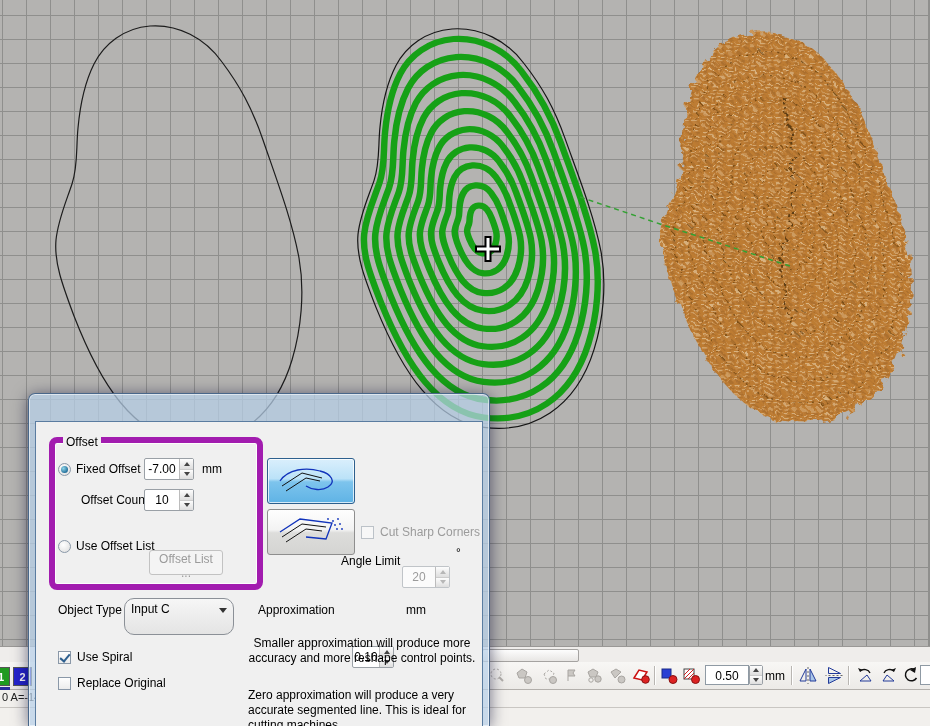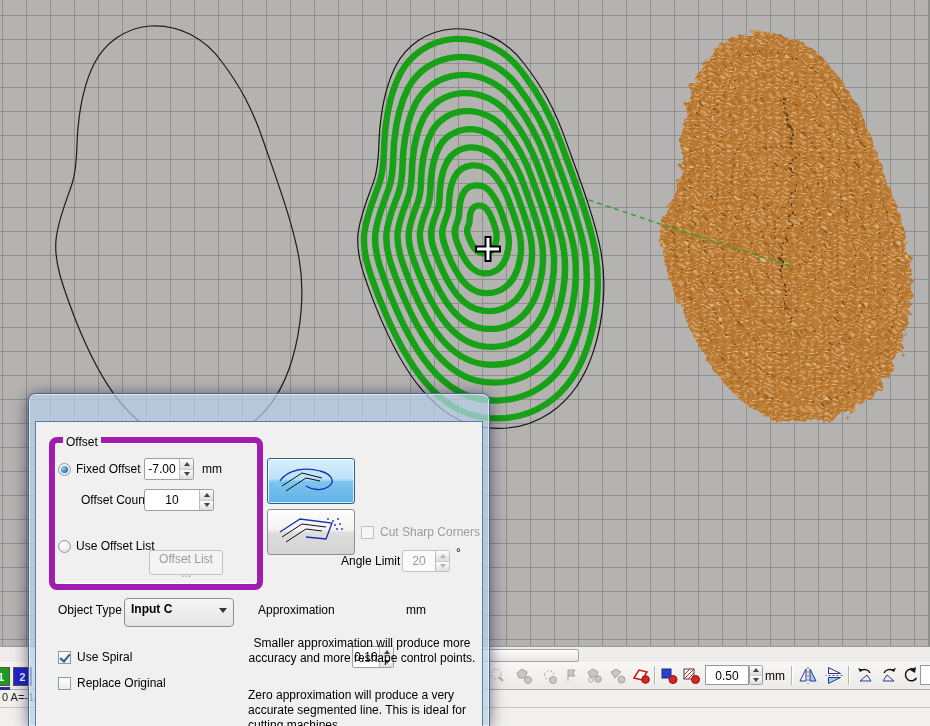--- a/index.html
+++ b/index.html
@@ -84,22 +84,22 @@
   .btn.dis{color:#9b9b9b;background:#f4f4f4;border-color:#c2c2c2;}
 
   .cornbtn{position:absolute;width:88px;height:46px;border-radius:3px;box-sizing:border-box;}
   .cornbtn.sel{border:1px solid #2d608e;
     background:linear-gradient(#daeffc 0%,#bbe2f8 45%,#7dc4ed 52%,#5fb3e5 100%);
     box-shadow:inset 0 0 0 1px rgba(255,255,255,0.75);}
   .cornbtn.normal{border:1px solid #8e8e8e;
     background:linear-gradient(#fefefe 0%,#f3f3f3 45%,#dddddb 52%,#d4d4d2 100%);}
   .cornbtn svg{display:block;margin:5px auto 0 auto;}
 
-  .combo{position:absolute;height:29px;border:1px solid #8b9097;border-radius:4px;
-    background:linear-gradient(#f6f6f6,#e4e4e4);box-sizing:border-box;font-weight:bold;}
+  .combo{position:absolute;height:37px;border:1px solid #8b9097;border-radius:10px;
+    background:linear-gradient(#f6f6f6,#e4e4e4);box-sizing:border-box;}
   .combo-val{position:absolute;left:6px;top:3px;font-size:12px;color:#000;}
   .combo-arrow{position:absolute;right:6px;top:9px;width:0;height:0;
     border-left:4px solid transparent;border-right:4px solid transparent;border-top:5px solid #333;}
 </style>
 </head>
 <body>
 
 <div id="screen">
 
   <div class="canvas">
@@ -293,21 +293,21 @@
           <div class="sb">
               <i class="tri-up"></i>
             </div>
           <div class="sb">
               <i class="tri-dn"></i>
             </div>
         </div>
       </div>
       <span class="lbl" style="left:166px;top:40px;">mm</span>
       <span class="lbl" style="left:45px;top:71px;">Offset Count</span>
-      <div class="spinbox" style="left:108px;top:67px;width:70px;">
+      <div class="spinbox" style="left:108px;top:67px;width:50px;">
         <div class="spin-val">10</div>
         <div class="spin-btns">
           <div class="sb">
               <i class="tri-up"></i>
             </div>
           <div class="sb">
               <i class="tri-dn"></i>
             </div>
         </div>
       </div>
@@ -334,21 +334,21 @@
               <circle cx="59" cy="10" r="0.9"></circle>
               <circle cx="64" cy="9" r="0.9"></circle>
               <circle cx="66" cy="14" r="0.9"></circle>
               <circle cx="61" cy="14" r="0.9"></circle>
             </g>
         </svg>
       </div>
       <span class="cb dis" style="left:325px;top:104px;"></span>
       <span class="lbl dis" style="left:344px;top:103px;">Cut Sharp Corners</span>
       <span class="lbl" style="left:305px;top:132px;">Angle Limit</span>
-      <div class="spinbox dis" style="left:366px;top:128px;width:48px;">
+      <div class="spinbox dis" style="left:366px;top:144px;width:48px;">
         <div class="spin-val">20</div>
         <div class="spin-btns">
           <div class="sb">
               <i class="tri-up"></i>
             </div>
           <div class="sb">
               <i class="tri-dn"></i>
             </div>
         </div>
       </div>

